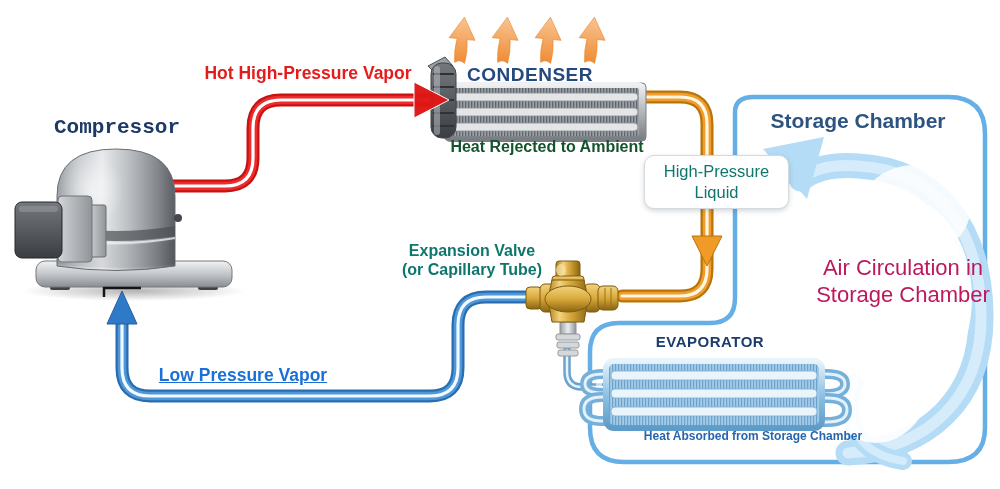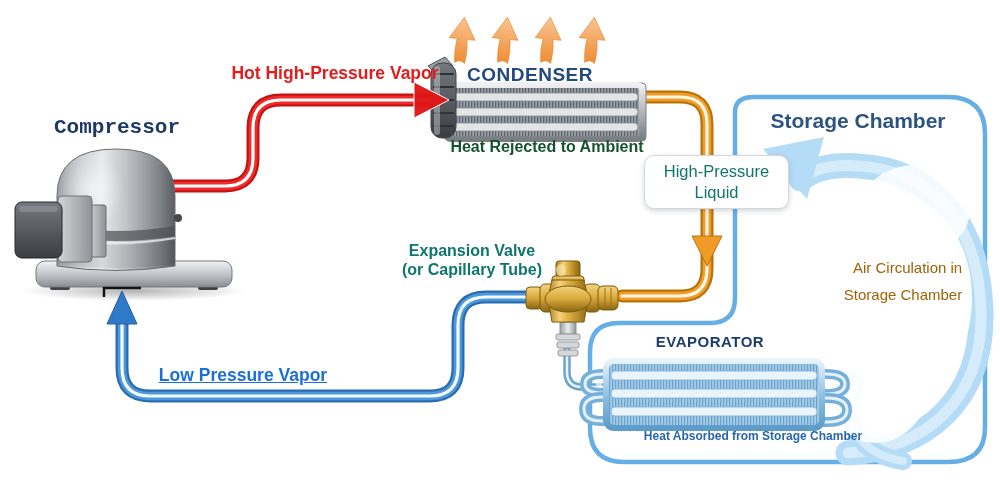--- a/index.html
+++ b/index.html
@@ -1,30 +1,30 @@
 <!DOCTYPE html>
 <html><head>
 <meta charset="utf-8">
 <style>
   html,body{margin:0;padding:0;background:#ffffff;}
   .canvas{position:relative;width:1000px;height:489px;overflow:hidden;
           font-family:"Liberation Sans",sans-serif;background:#ffffff;}
   .canvas svg{position:absolute;left:0;top:0;}
   .lbl{position:absolute;font-weight:bold;white-space:nowrap;transform:translateX(-50%);z-index:3;}
   .lbl-compressor{left:117px;top:116px;font-size:21px;color:#1d3a66;font-family:Liberation Mono, monospace;}
-  .lbl-hotvapor{left:335px;top:63px;font-size:17.5px;color:#e41c1c;}
+  .lbl-hotvapor{left:308px;top:63px;font-size:17.5px;color:#e41c1c;}
   .lbl-condenser{left:530px;top:64px;font-size:19px;color:#24497e;letter-spacing:.5px;}
   .lbl-heatrej{left:547px;top:138px;font-size:16px;color:#14532d;}
   .lbl-storage{left:858px;top:109px;font-size:21px;color:#2d5380;}
   .lbl-expansion{left:472px;top:242px;font-size:16px;color:#0f766e;text-align:center;line-height:18.5px;}
   .lbl-evaporator{left:710px;top:333px;font-size:15px;color:#1d3c6e;letter-spacing:.5px;}
   .lbl-heatabs{left:753px;top:429px;font-size:12px;color:#2766ad;}
   .lbl-lowpressure{left:243px;top:365px;font-size:17.5px;color:#1a70d6;text-decoration:underline;}
-  .lbl-aircirc{left:903px;top:254px;font-size:15px;color:#a16207;font-weight:normal;
-               text-align:right;line-height:27px;}
+  .lbl-aircirc{left:903px;top:254px;font-size:22px;color:#be185d;font-weight:normal;
+               text-align:center;line-height:27px;}
   .hp-box{position:absolute;left:644px;top:155px;width:143px;height:52px;background:#ffffff;
           border:1.5px solid #d4d9dd;border-radius:10px;box-shadow:0 2px 5px rgba(80,90,100,.25);
           z-index:2;display:flex;flex-direction:column;align-items:center;justify-content:center;}
   .hp-box .hp-text{font-size:16.5px;line-height:21px;color:#0f766e;text-align:center;}
 </style>
 </head>
 <body>
 
 <div class="canvas">
 

